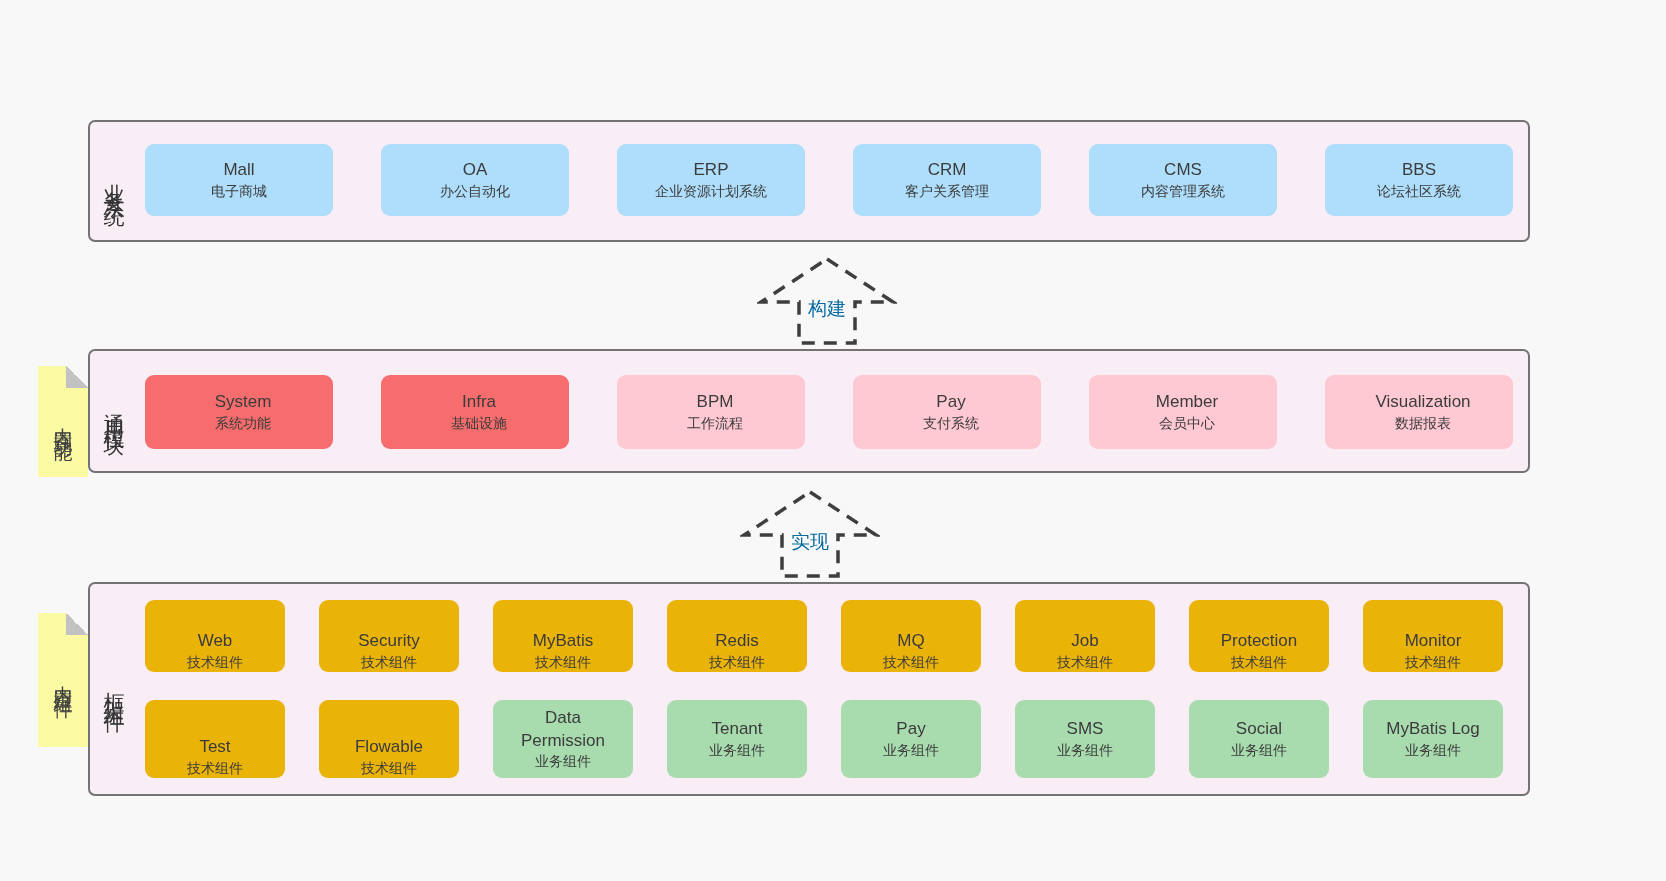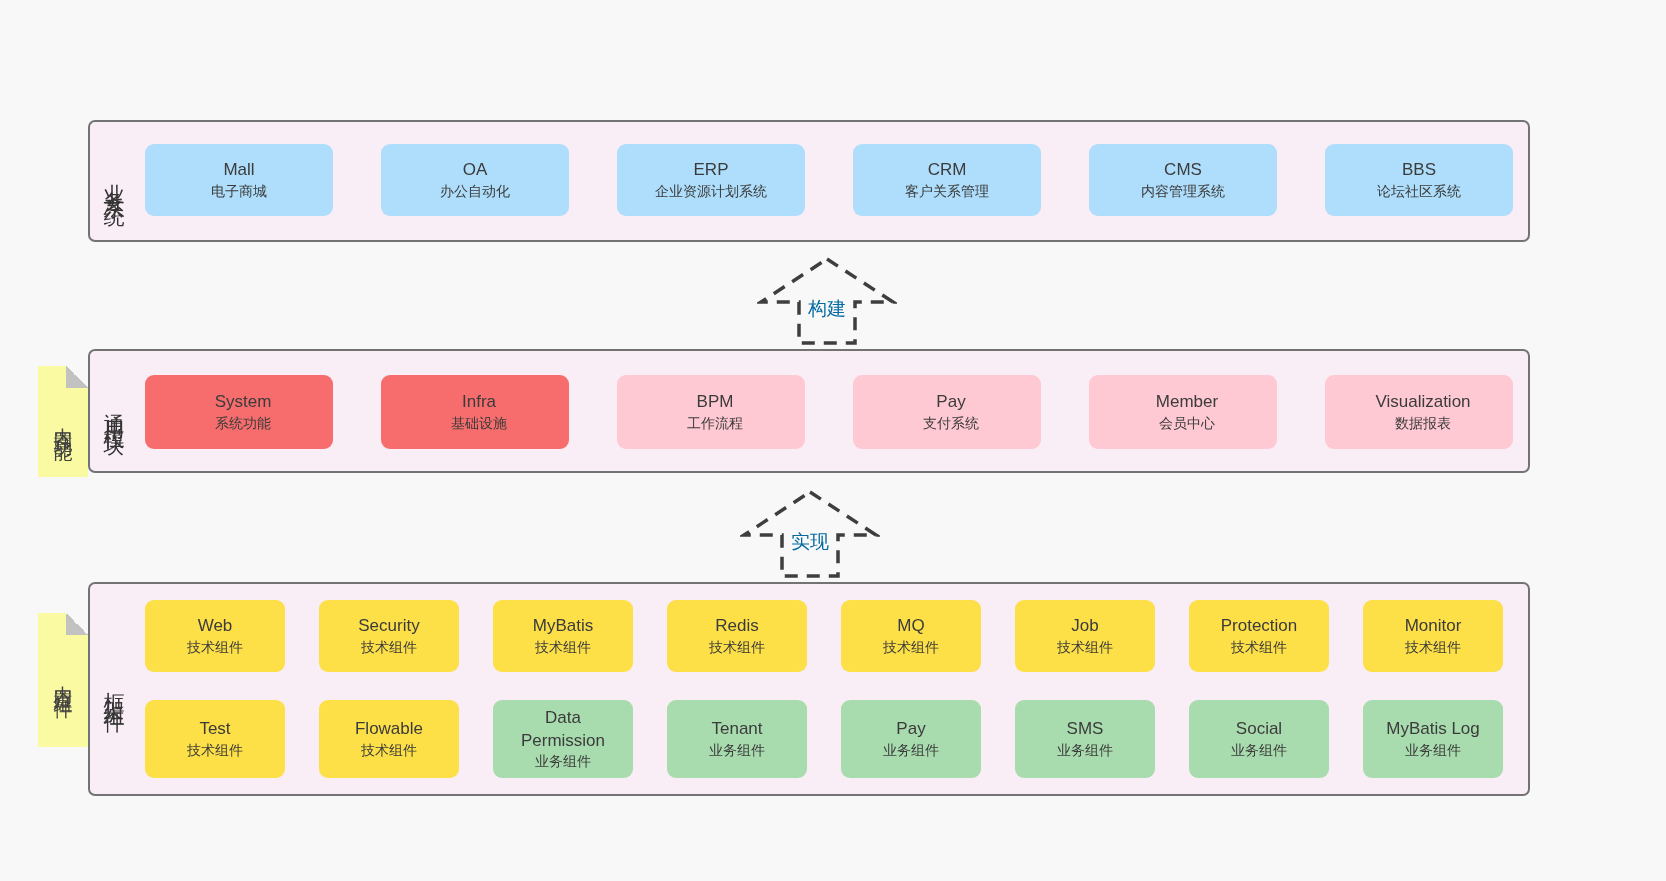--- a/index.html
+++ b/index.html
@@ -45,21 +45,21 @@
   .panel2 .box-w { height:74px;padding-left:22px; }
   .box-n { width:140px; height:72px; }
   .row-n2 .box-n { height:78px; }
 
   .box .en { font-size:17px; line-height:1.35; }
   .box .zh { font-size:14px; line-height:1.35; }
 
   .blue   { background:#aedefb; }
   .red    { background:#f76d6d; }
   .pink   { background:#ffc9d3; }
-  .gdark  { background:#fde047; }
+  .gdark  { background:#eab308;justify-content:flex-end; }
   .glight { background:#a8dcae; }
 
   
   .sticky {
     position:absolute; left:38px; width:50px;
     background:#fafaa3; z-index:1;
     display:flex; align-items:center; justify-content:center;
   }
   .sticky2 { top:366px; height:111px; }
   .sticky3 { top:613px; height:134px; }

